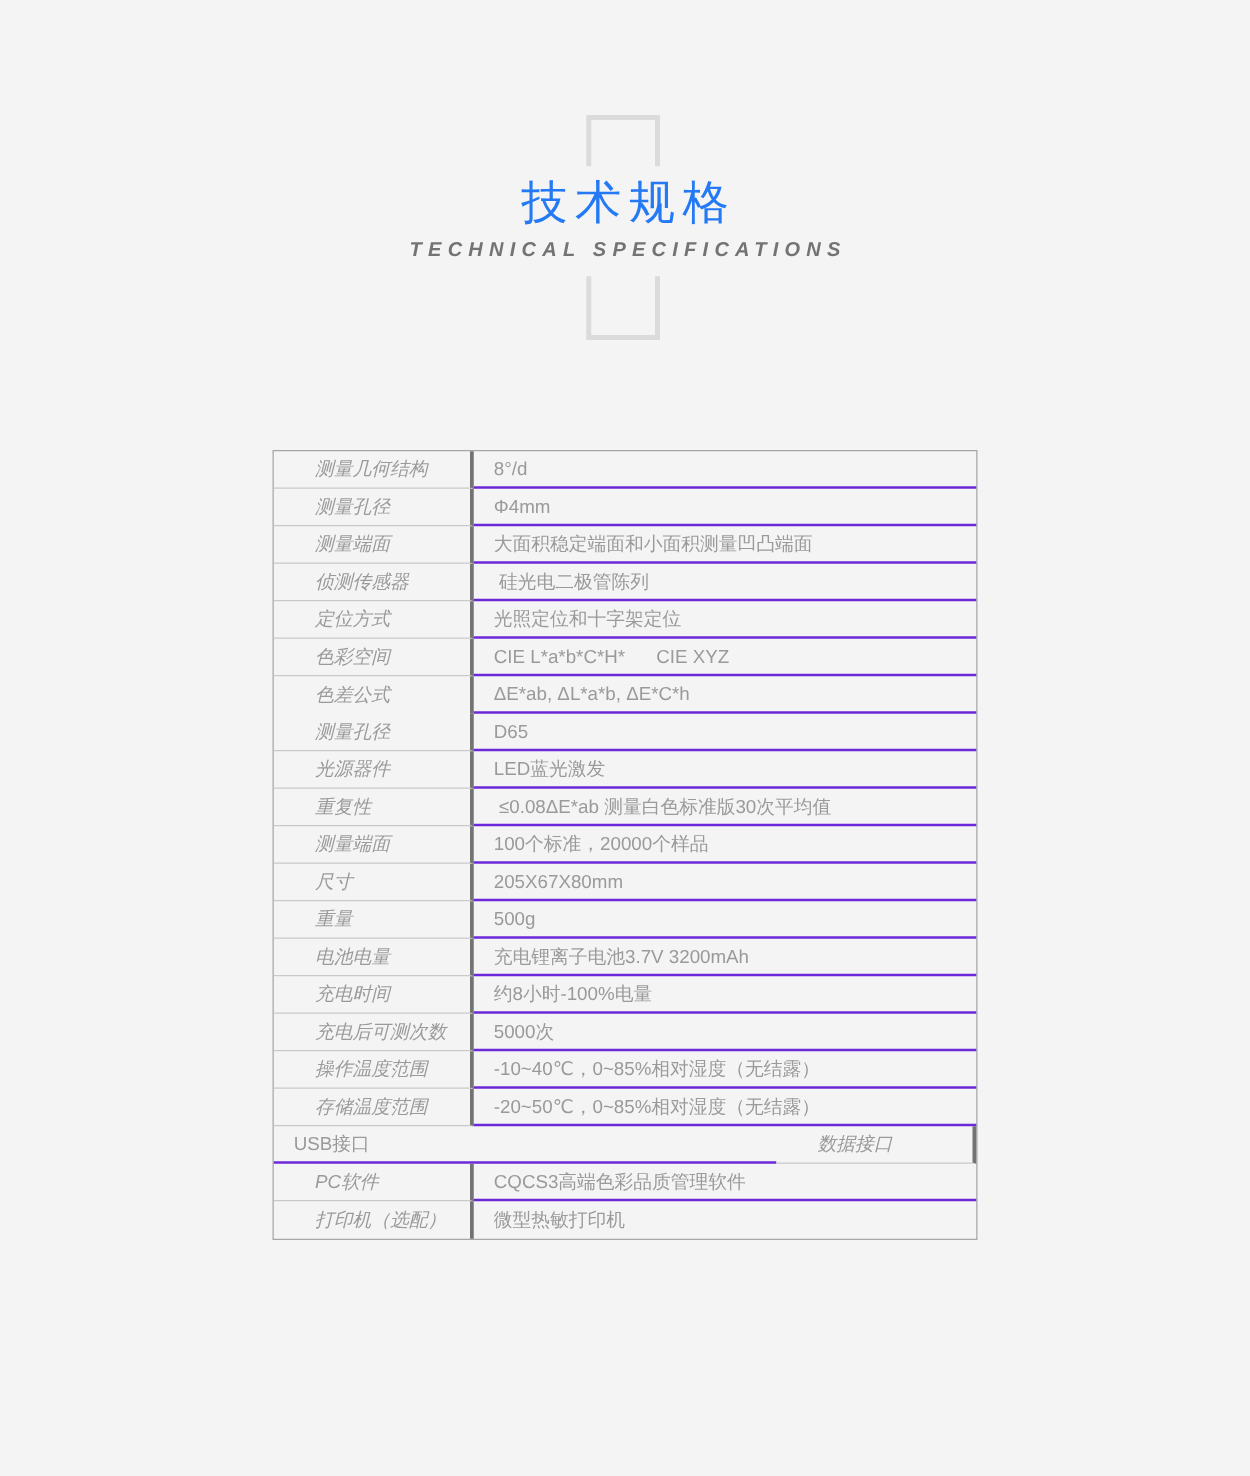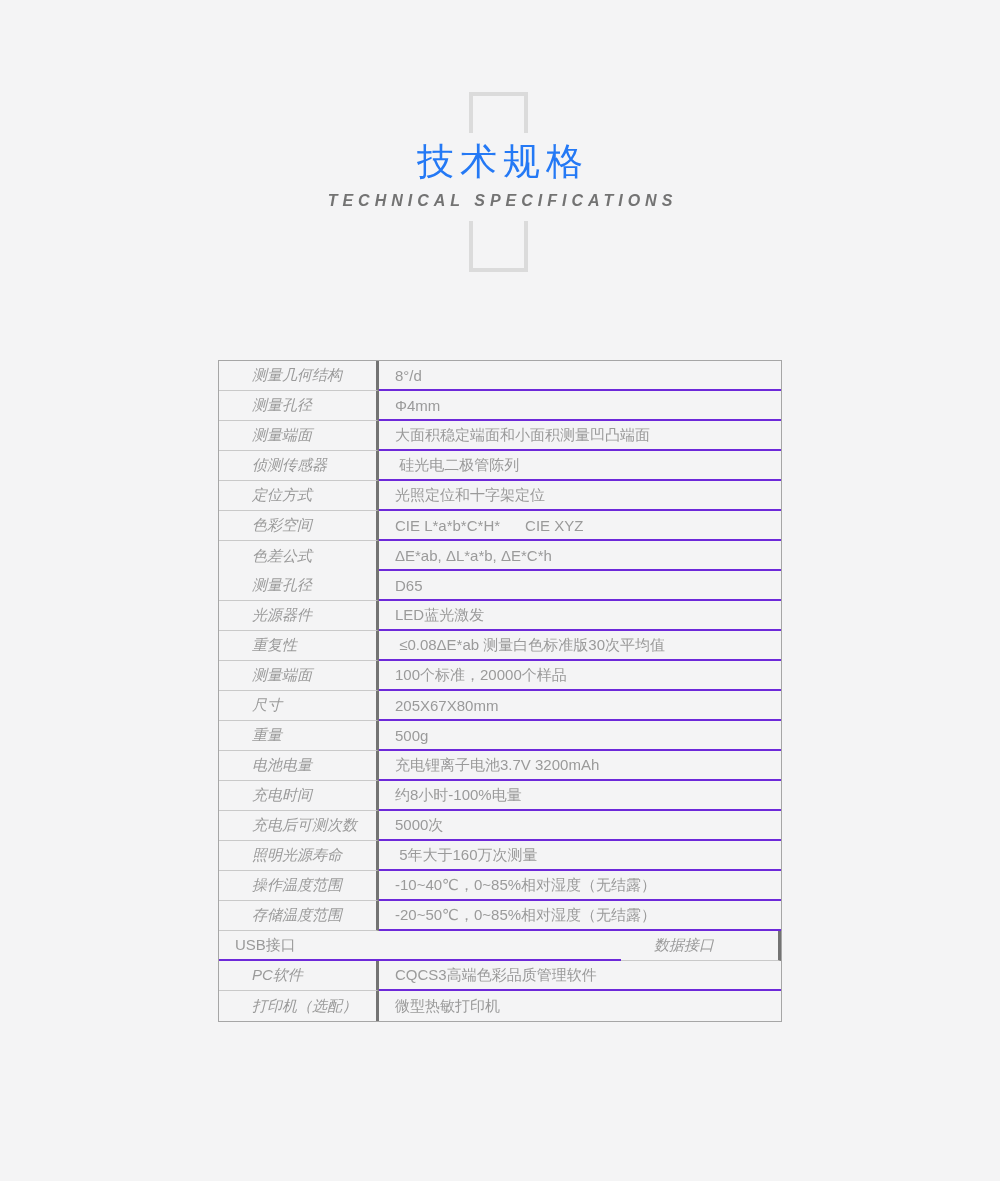--- a/index.html
+++ b/index.html
@@ -129,24 +129,20 @@
     </div>
     <div class="row">
       <div class="cell label">充电时间</div>
       <div class="cell value">约8小时-100%电量</div>
     </div>
     <div class="row">
       <div class="cell label">充电后可测次数</div>
       <div class="cell value">5000次</div>
     </div>
     <div class="row">
-      <div class="cell label">照明光源寿命</div>
-      <div class="cell value"> 5年大于160万次测量</div>
-    </div>
-    <div class="row">
       <div class="cell label">操作温度范围</div>
       <div class="cell value">-10~40℃，0~85%相对湿度（无结露）</div>
     </div>
     <div class="row">
       <div class="cell label">存储温度范围</div>
       <div class="cell value">-20~50℃，0~85%相对湿度（无结露）</div>
     </div>
     <div class="row">
       <div class="cell value">USB接口</div>
       <div class="cell label">数据接口</div>

